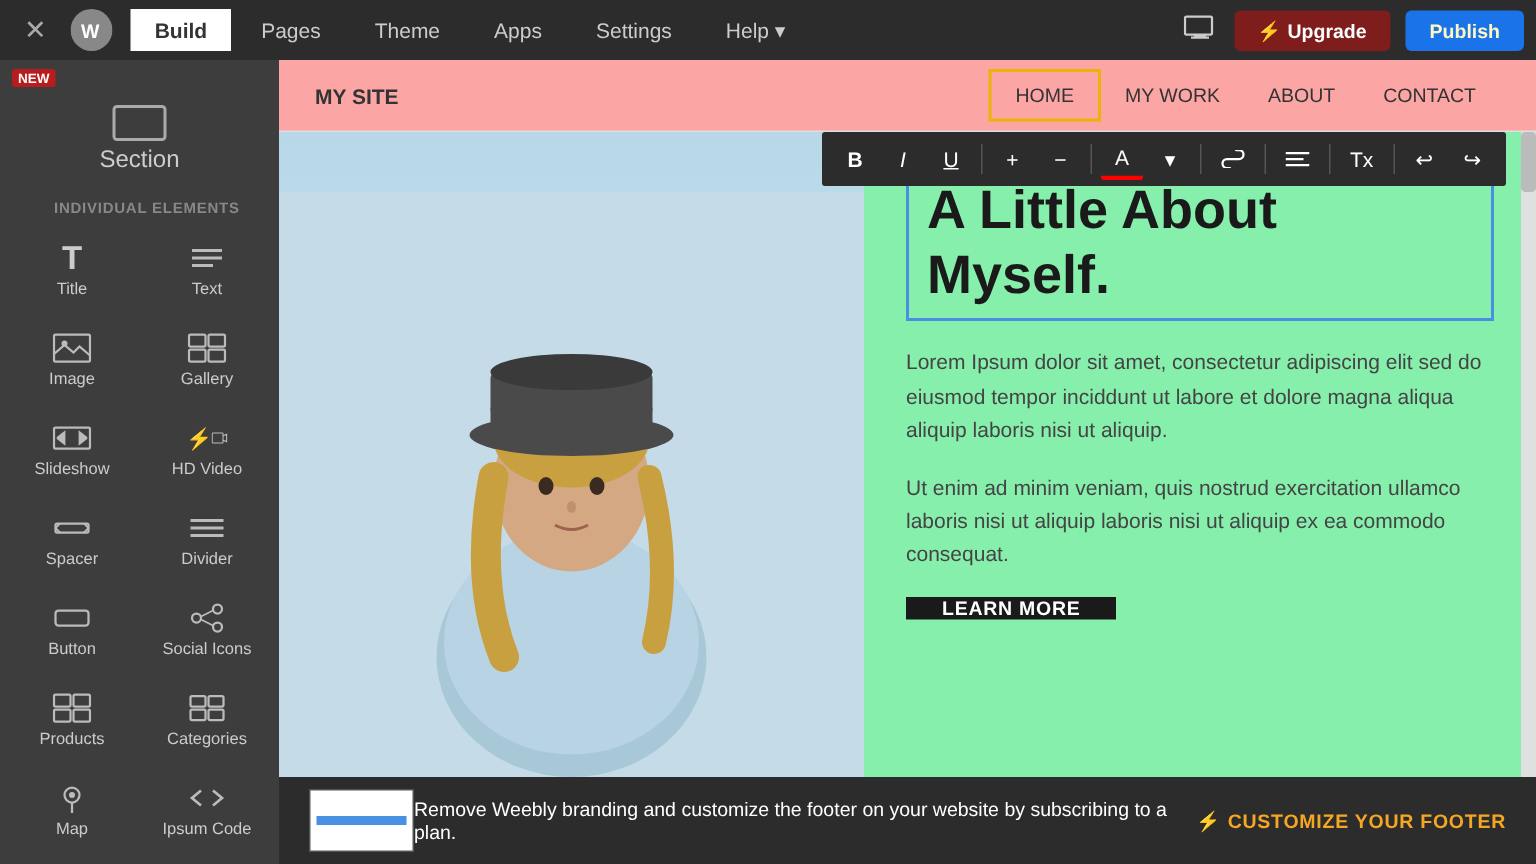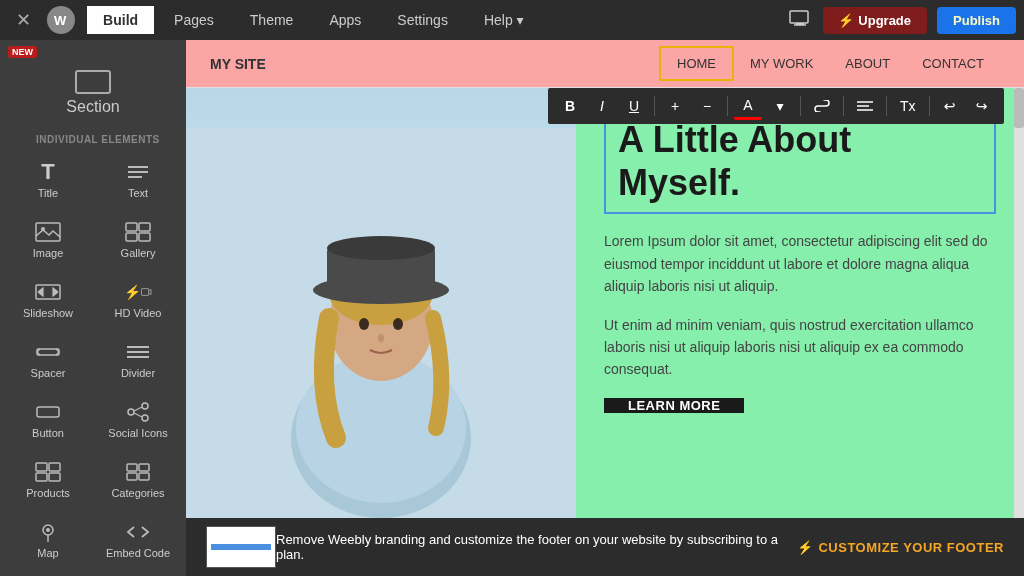--- a/index.html
+++ b/index.html
@@ -356,21 +356,21 @@
         <span>Map</span>
       </div>
 
       <div class="sidebar-item">
         <div class="si-icon">
           <svg width="26" height="20" viewBox="0 0 26 20">
               <polyline points="9,5 3,10 9,15" stroke="#bbb" stroke-width="1.8" fill="none"></polyline>
               <polyline points="17,5 23,10 17,15" stroke="#bbb" stroke-width="1.8" fill="none"></polyline>
             </svg>
         </div>
-        <span>Embed Code</span>
+        <span>Ipsum Code</span>
       </div>
 
     </div>
   </div>
 
   <div class="content-area">
 
     <div class="site-header">
       <span class="site-title">MY SITE</span>
       <nav class="site-nav">

